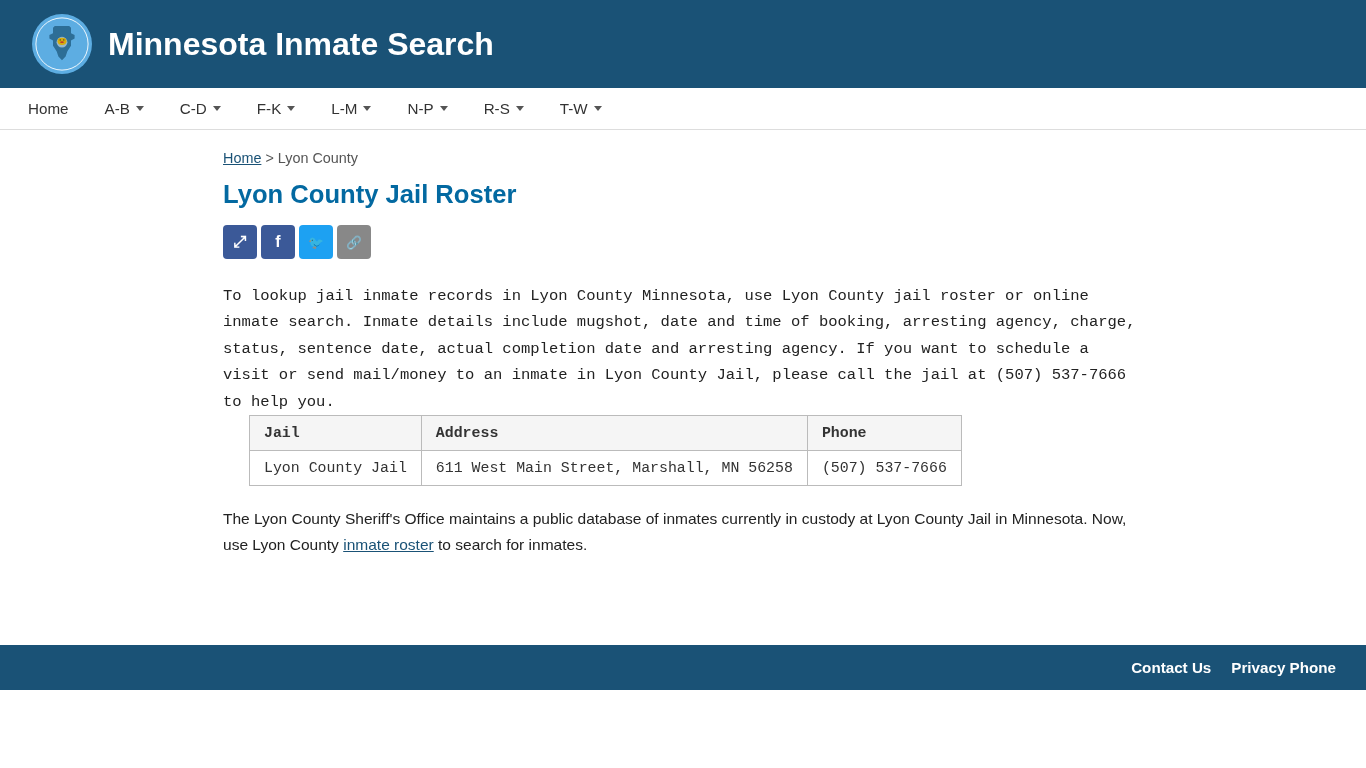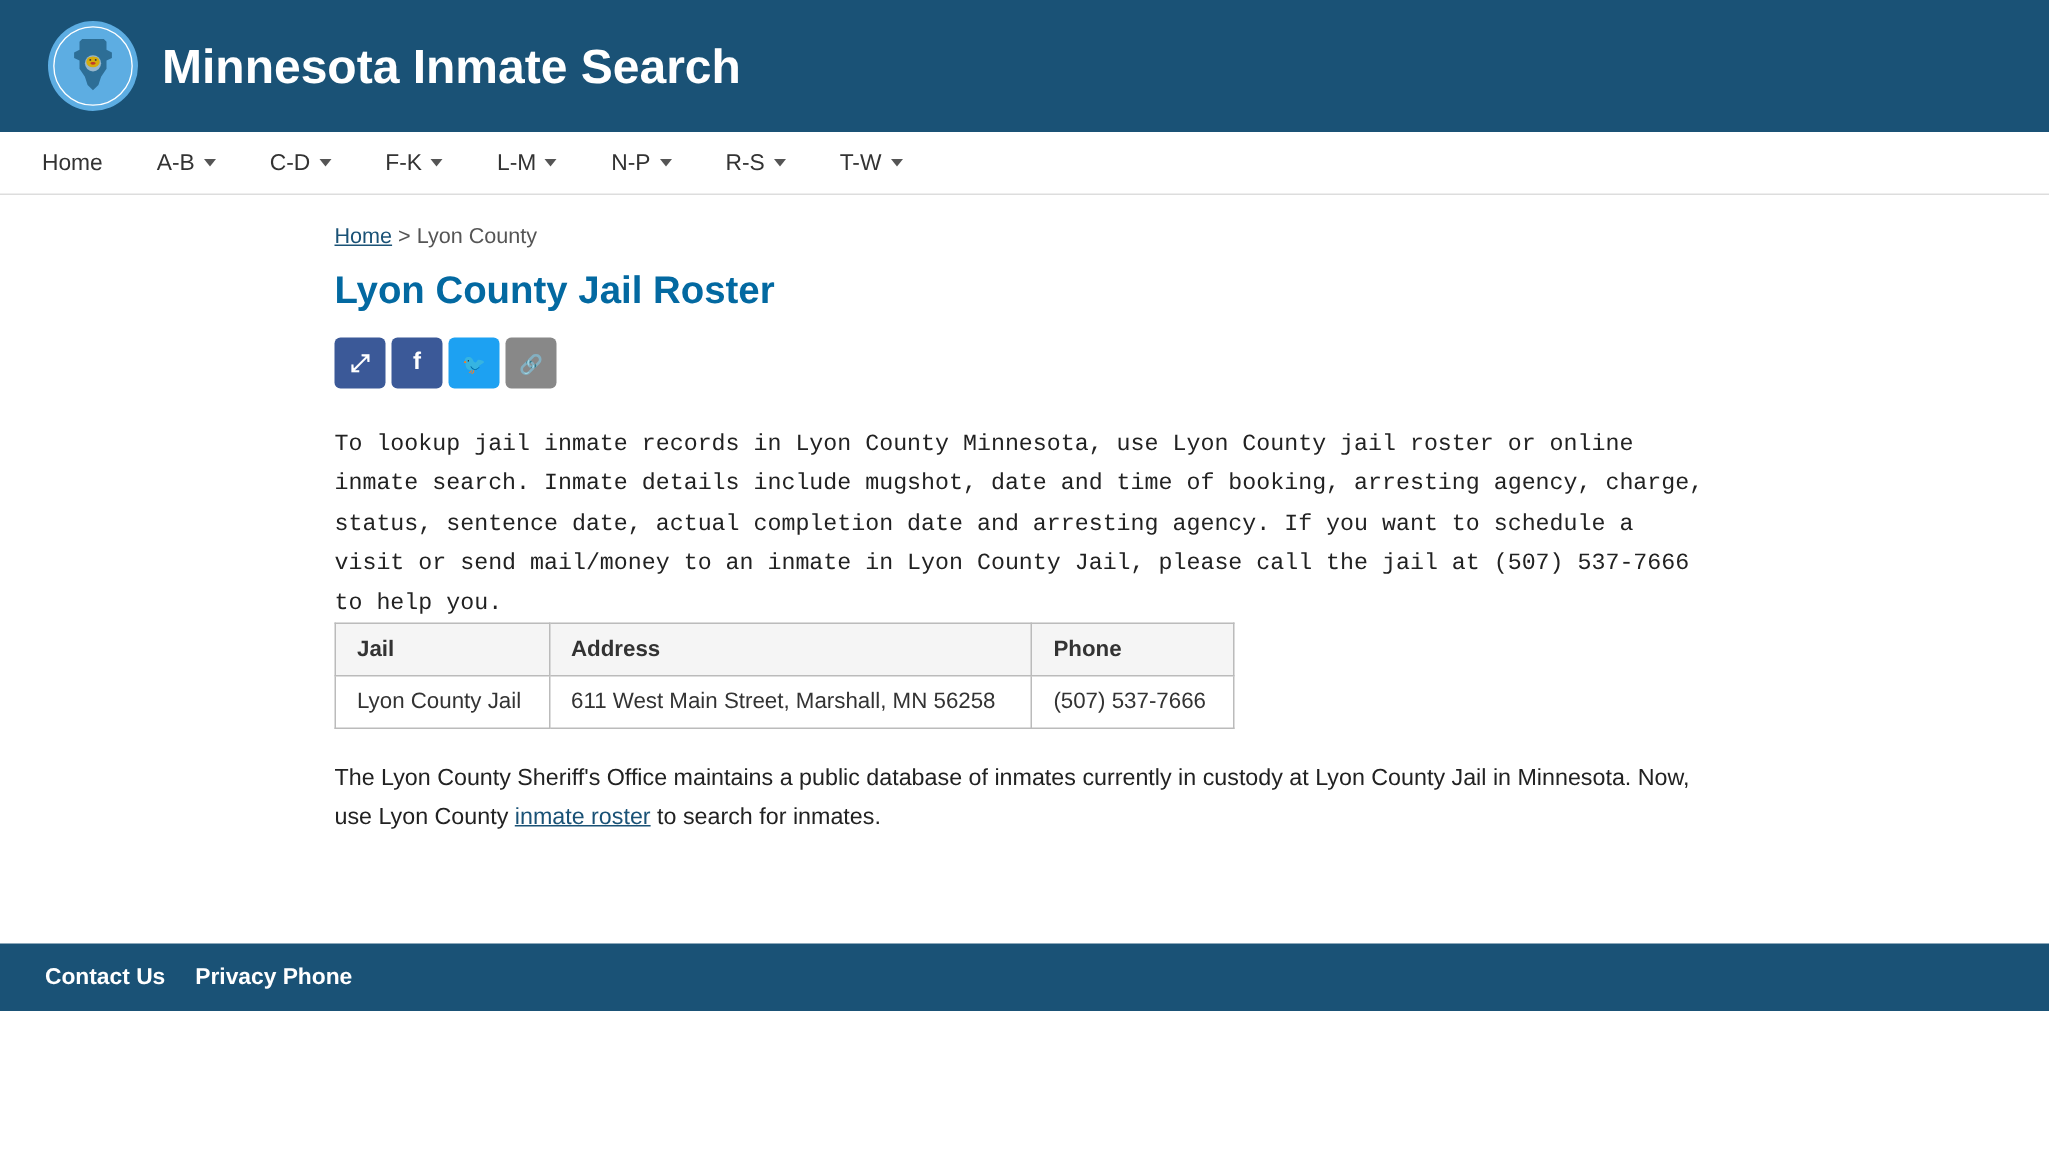--- a/index.html
+++ b/index.html
@@ -61,21 +61,21 @@
       border-right: 4px solid transparent;
       border-top: 5px solid #555;
       margin-left: 2px;
       vertical-align: middle;
     }
 
     
     #main {
       max-width: 980px;
       margin: 0 auto;
-      padding: 20px 30px 24px;
+      padding: 20px 30px 40px;
     }
 
     
     .breadcrumb {
       font-family: Arial, sans-serif;
       font-size: 0.9rem;
       margin-bottom: 14px;
       color: #555;
     }
     .breadcrumb a {
@@ -130,22 +130,23 @@
       margin-bottom: 10px;
       color: #222;
     }
 
     
     .info-table {
       border-collapse: collapse;
       width: auto;
       min-width: 600px;
       margin-bottom: 20px;
-      font-family: Liberation Sans, sans-serif;
+      font-family: Liberation Mono, monospace;
       font-size: 0.93rem;
+      margin-left: 26px;
     }
     .info-table th, .info-table td {
       border: 1px solid #bbb;
       padding: 9px 14px;
       text-align: left;
     }
     .info-table th {
       background: #f5f5f5;
       font-weight: bold;
     }
@@ -163,20 +164,21 @@
       color: #1a5276;
       text-decoration: underline;
     }
 
     
     #footer {
       background: #1a5276;
       padding: 14px 30px;
       display: flex;
       gap: 20px;
+      justify-content: flex-end;
     }
     #footer a {
       color: #fff;
       font-family: Arial, sans-serif;
       font-size: 0.95rem;
       font-weight: bold;
       text-decoration: none;
     }
   </style>
 </head>

